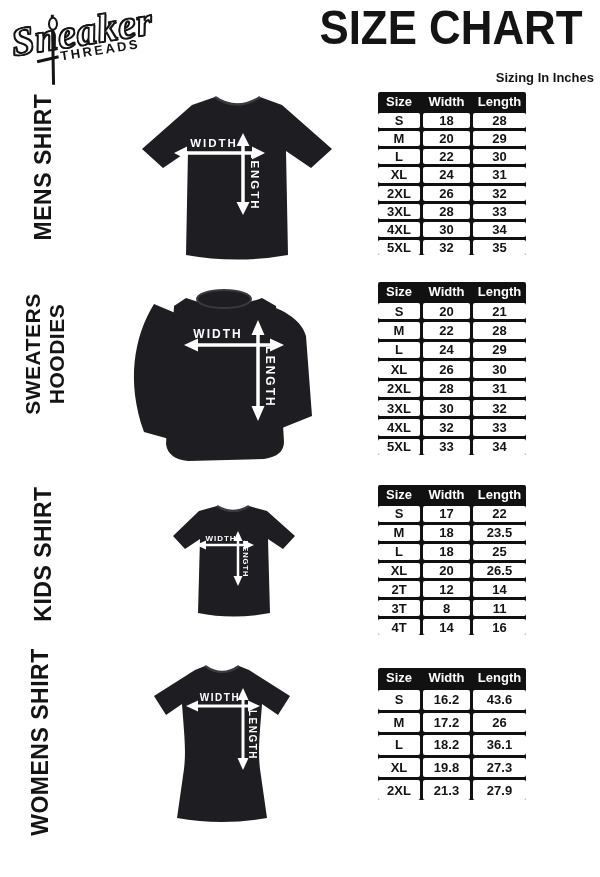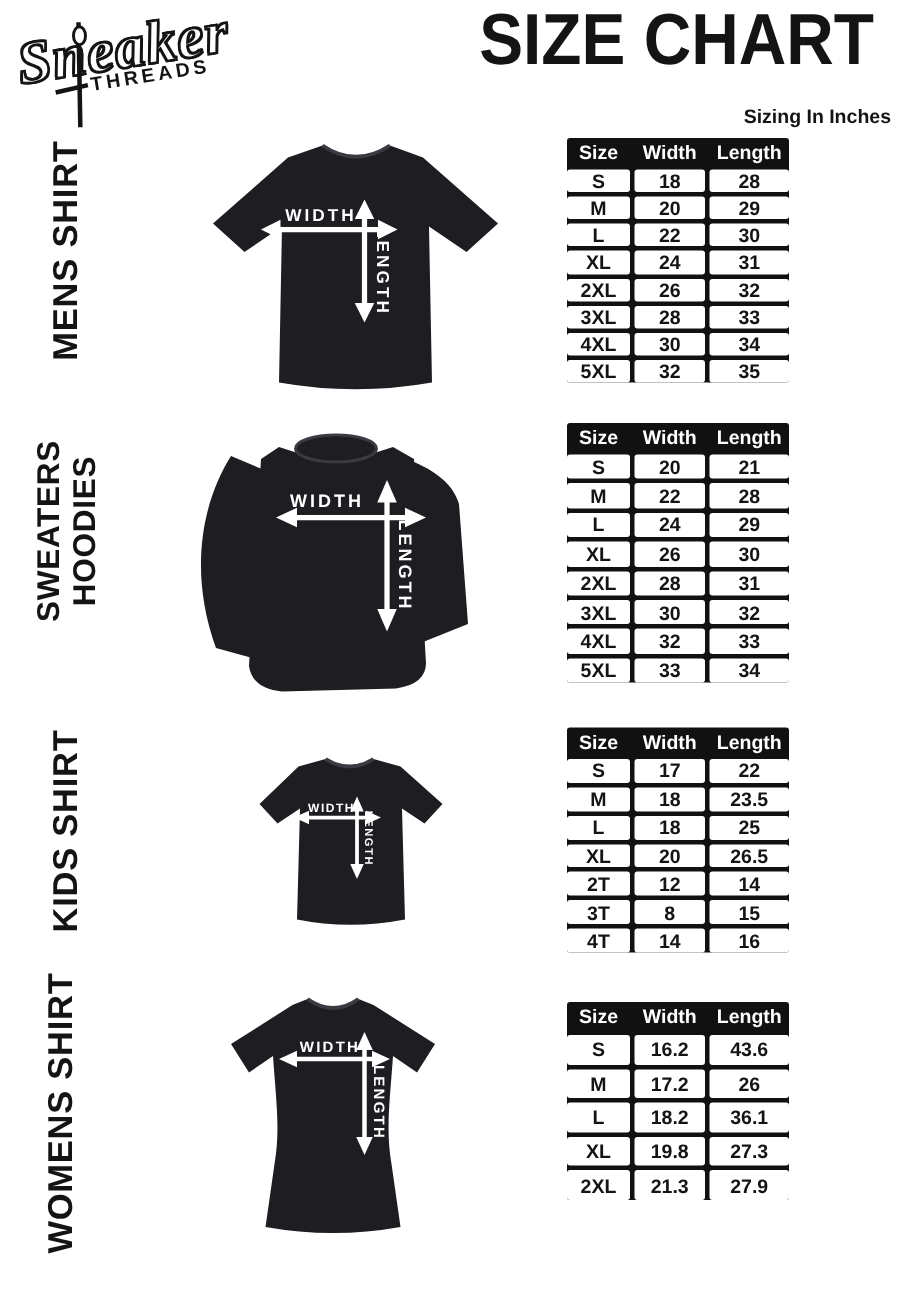--- a/index.html
+++ b/index.html
@@ -211,21 +211,21 @@
     <div class="td">18</div>
     <div class="td">25</div>
     <div class="td">XL</div>
     <div class="td">20</div>
     <div class="td">26.5</div>
     <div class="td">2T</div>
     <div class="td">12</div>
     <div class="td">14</div>
     <div class="td">3T</div>
     <div class="td">8</div>
-    <div class="td">15</div>
+    <div class="td">11</div>
     <div class="td">4T</div>
     <div class="td">14</div>
     <div class="td">16</div>
   </div>
 <div class="size-table t3">
     <div class="th">Size</div>
     <div class="th">Width</div>
     <div class="th">Length</div>
     <div class="td">S</div>
     <div class="td">16.2</div>

